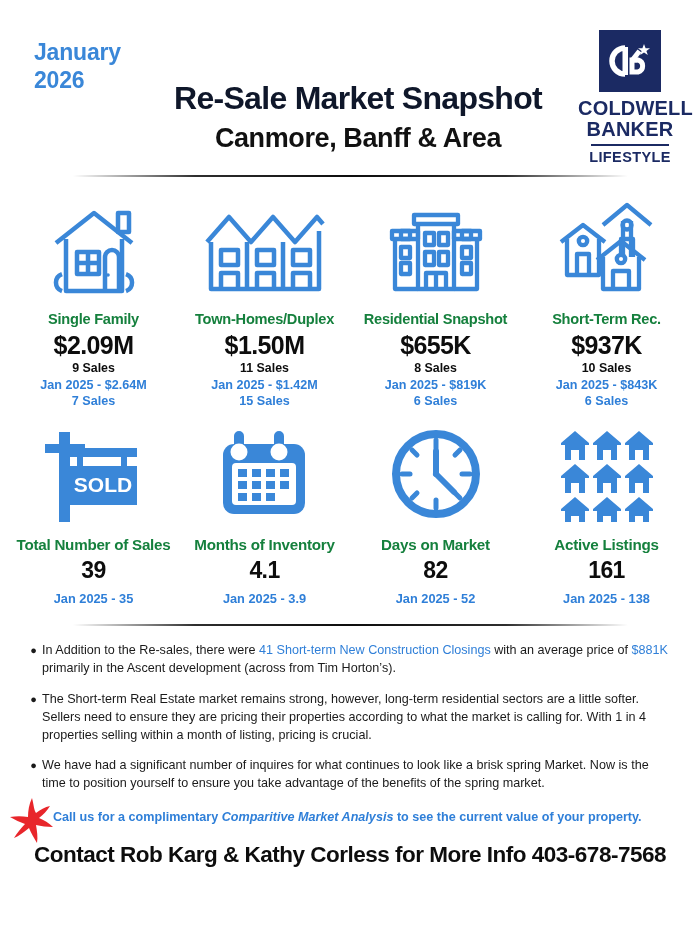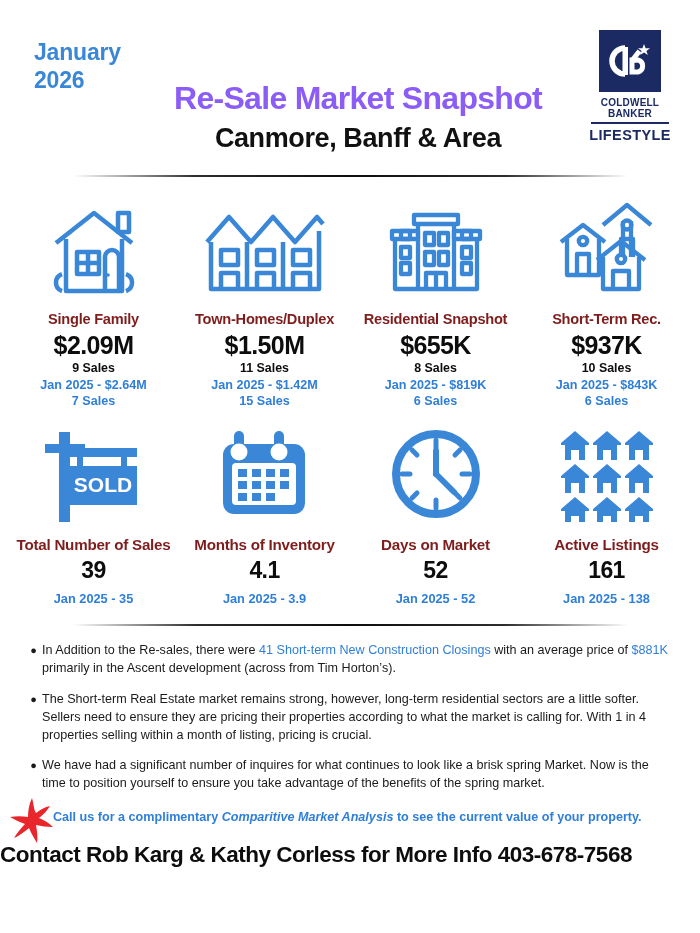--- a/index.html
+++ b/index.html
@@ -18,55 +18,55 @@
   .date-block{
     position:absolute; left:34px; top:38px;
     color:#3a87d8; font-weight:bold; font-size:23px; line-height:1.22;
     letter-spacing:-0.2px;
   }
   .title-wrap{
     position:absolute; left:0; top:82px; width:700px; text-align:center;
     padding-left:16px;
   }
   .title-main{
-    font-size:32px; font-weight:bold; color:#8b5cf6; letter-spacing:-0.7px;
+    font-size:32px; font-weight:bold; color:#0f172a; letter-spacing:-0.7px;
     line-height:1.05;
     text-align:center;
   }
   .title-sub{
     font-size:27px; font-weight:bold; color:#111; letter-spacing:-0.4px;
     margin-top:8px; line-height:1.05;
   }
   
   .logo{ position:absolute; right:18px; top:30px; width:104px; text-align:center; }
   .logo-mark{
     width:62px; height:62px; background:#1b2a63; margin:0 auto;
     position:relative; display:block;
   }
   .logo-mark svg{ display:block; }
   .logo-name{
-    margin-top:6px; color:#1b2a63; font-weight:bold; font-size:10px;
+    margin-top:6px; color:#1b2a63; font-weight:bold; font-size:20px;
     line-height:1.07; letter-spacing:0.2px;
   }
   .logo-rule{ width:78px; height:2px; background:#1b2a63; margin:3px auto 3px; }
   .logo-sub{ color:#1b2a63; font-weight:bold; font-size:14.5px; letter-spacing:0.4px; }
 
   .divider{
     width:555px; height:2px; margin:0 auto;
     background:linear-gradient(to right,rgba(0,0,0,0) 0%,rgba(0,0,0,0.82) 22%,
                 rgba(0,0,0,0.95) 50%,rgba(0,0,0,0.82) 78%,rgba(0,0,0,0) 100%);
   }
 
   
   .grid{ display:flex; width:700px; padding:0 8px; }
   .cell{ flex:1; text-align:center; }
   .icon-box{ height:108px; display:flex; align-items:flex-start; justify-content:center; }
   .icon-box svg{ display:block; }
   .cell-label{
-    color:#7f1d1d; font-weight:bold; font-size:14.6px; margin-top:8px;
+    color:#15803d; font-weight:bold; font-size:14.6px; margin-top:8px;
     letter-spacing:-0.25px; white-space:nowrap;
   }
   .cell-value{
     color:#0d0d0d; font-weight:bold; font-size:25px; margin-top:4px;
     letter-spacing:-0.6px;
   }
   .cell-sales{ color:#0d0d0d; font-weight:bold; font-size:12.4px; margin-top:1px; }
   .cell-prior{ color:#2f7fd8; font-weight:bold; font-size:12.6px; margin-top:3px; }
   .cell-prior2{ color:#2f7fd8; font-weight:bold; font-size:12.6px; margin-top:2px; }
 
@@ -89,21 +89,21 @@
 
   .cta-row{ position:relative; margin:4px auto 0; width:650px; height:30px; }
   .star{ position:absolute; left:-20px; top:-14px; }
   .cta{
     position:absolute; left:28px; top:4px;
     color:#2f7fd8; font-weight:bold; font-size:12.6px;
   }
   .cta i{ font-style:italic; }
 
   .footer{
-    margin-top:6px; font-size:22.5px; font-weight:bold;
+    margin-top:6px; text-align:center; font-size:22.5px; font-weight:bold;
     color:#0d0d0d; letter-spacing:-0.5px;
   }
 </style>
 </head>
 <body>
 
 <div class="page">
 
   <div class="header">
     <div class="date-block">
@@ -305,21 +305,21 @@
             <path d="M74 28 L69 33"></path>
               <path d="M31 71 L26 76"></path>
           </g>
           <g stroke="#3a87d8" stroke-width="6" stroke-linecap="round" fill="none">
             <path d="M50 52 L50 29"></path>
             <path d="M50 52 L68 70"></path>
           </g>
         </svg>
       </div>
       <div class="cell-label">Days on Market</div>
-      <div class="cell-value">52</div>
+      <div class="cell-value">82</div>
       <div class="cell-prior">Jan 2025 - 52</div>
     </div>
 
     <div class="cell">
       <div class="icon-box">
         <svg width="104" height="100" viewBox="0 0 104 100">
           <defs>
             <g id="hs">
               <path d="M0 13 L14 1 L28 13 L28 15 L24 15 L24 30 L4 30 L4 15 L0 15 Z" fill="#3a87d8"></path>
               <rect x="10" y="20" width="8" height="10" fill="#ffffff"></rect>

